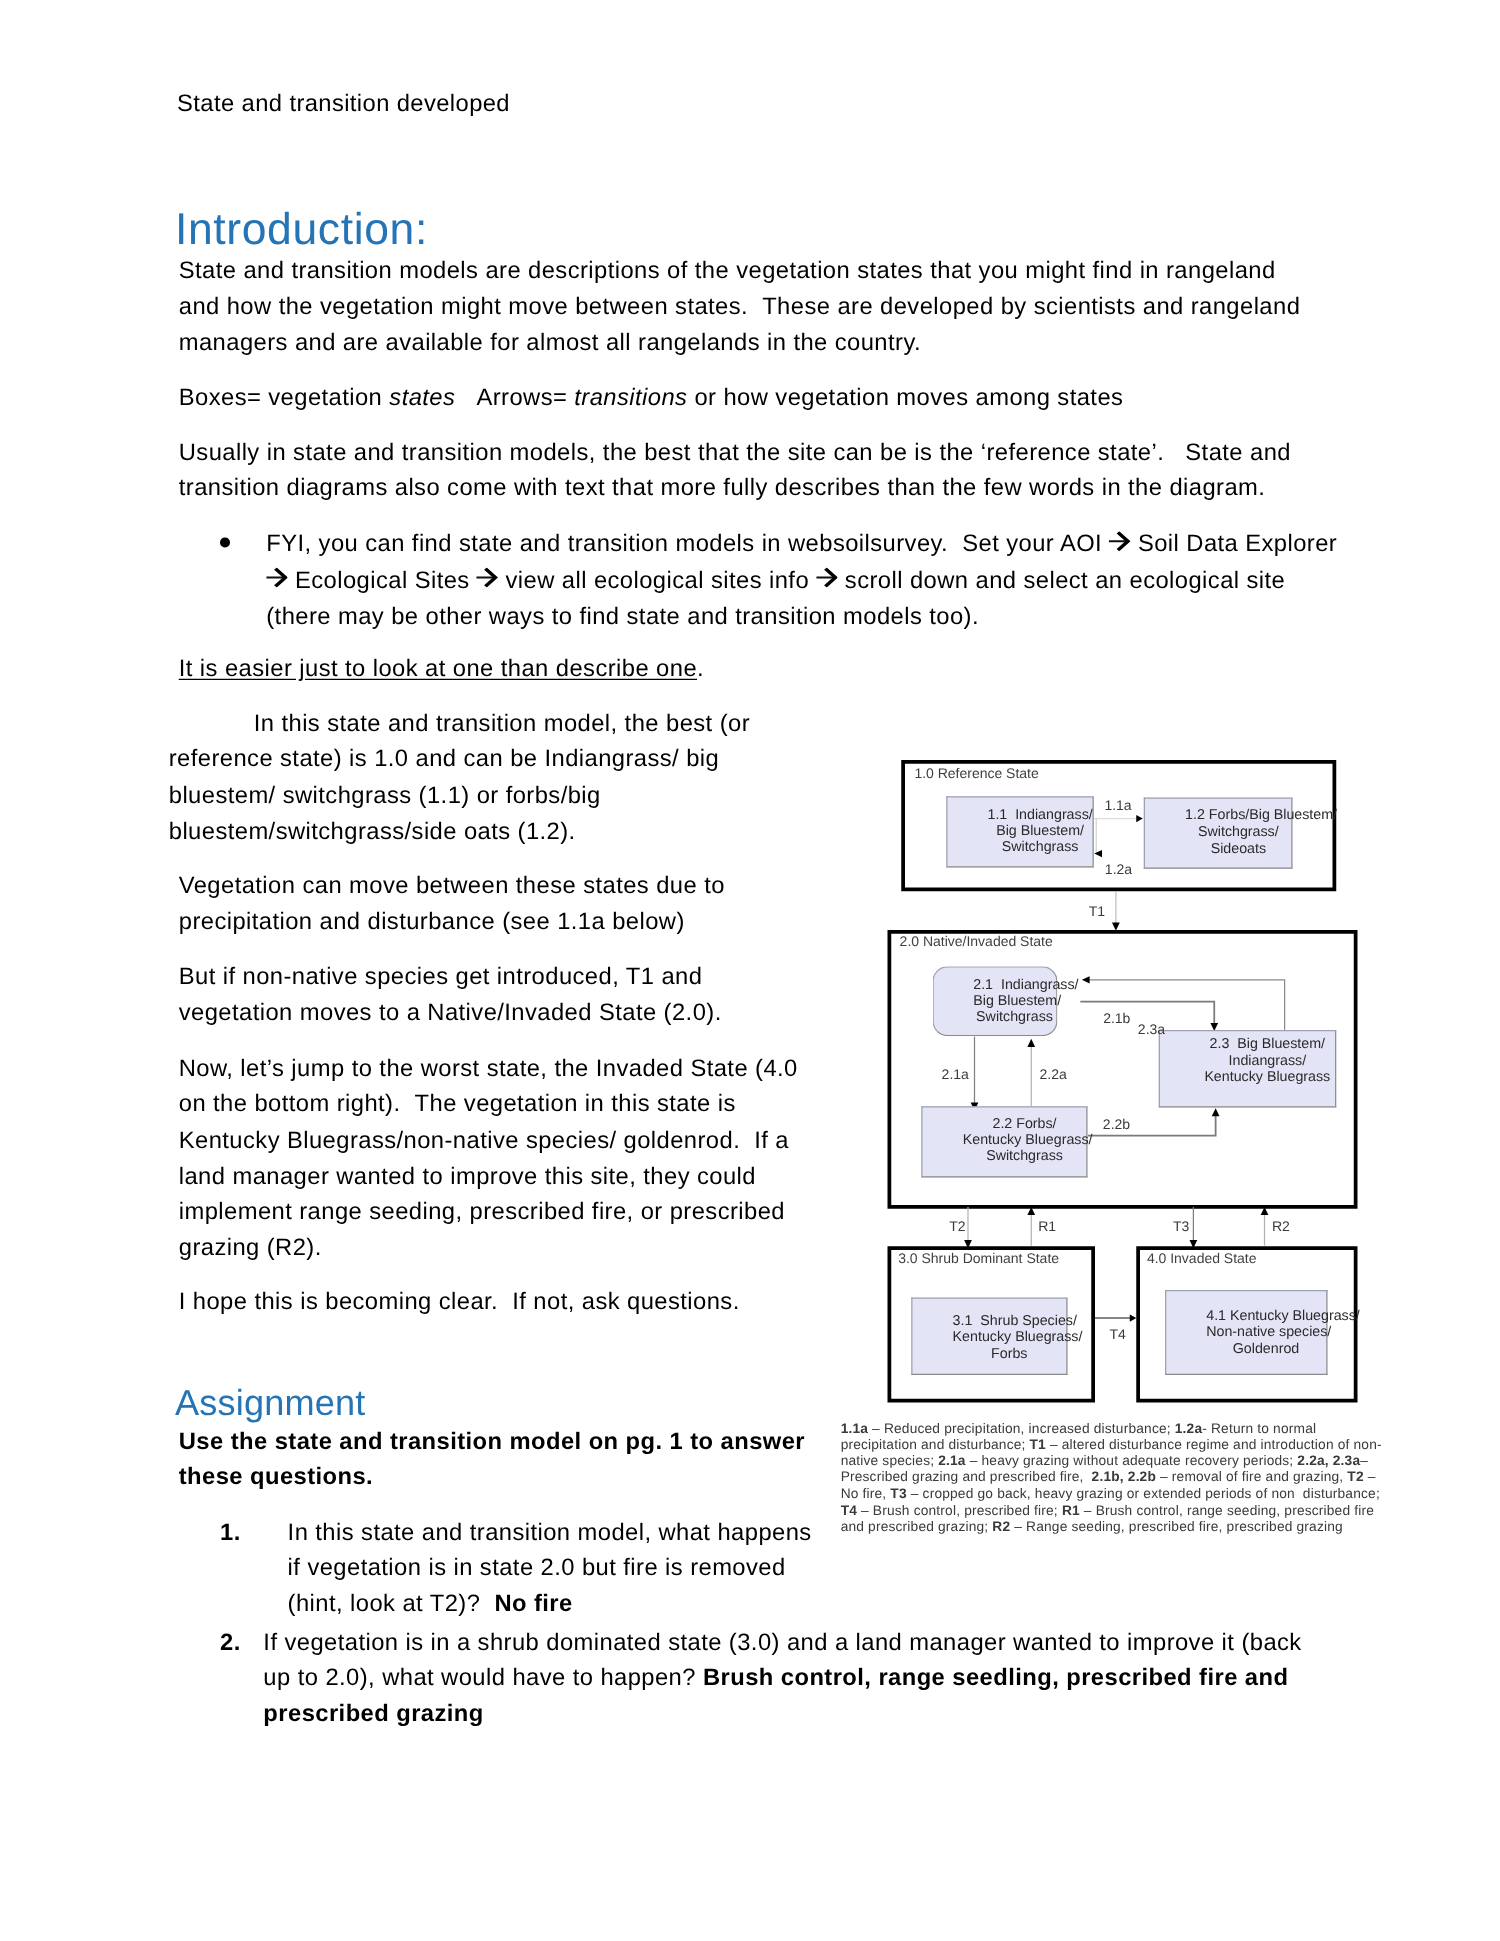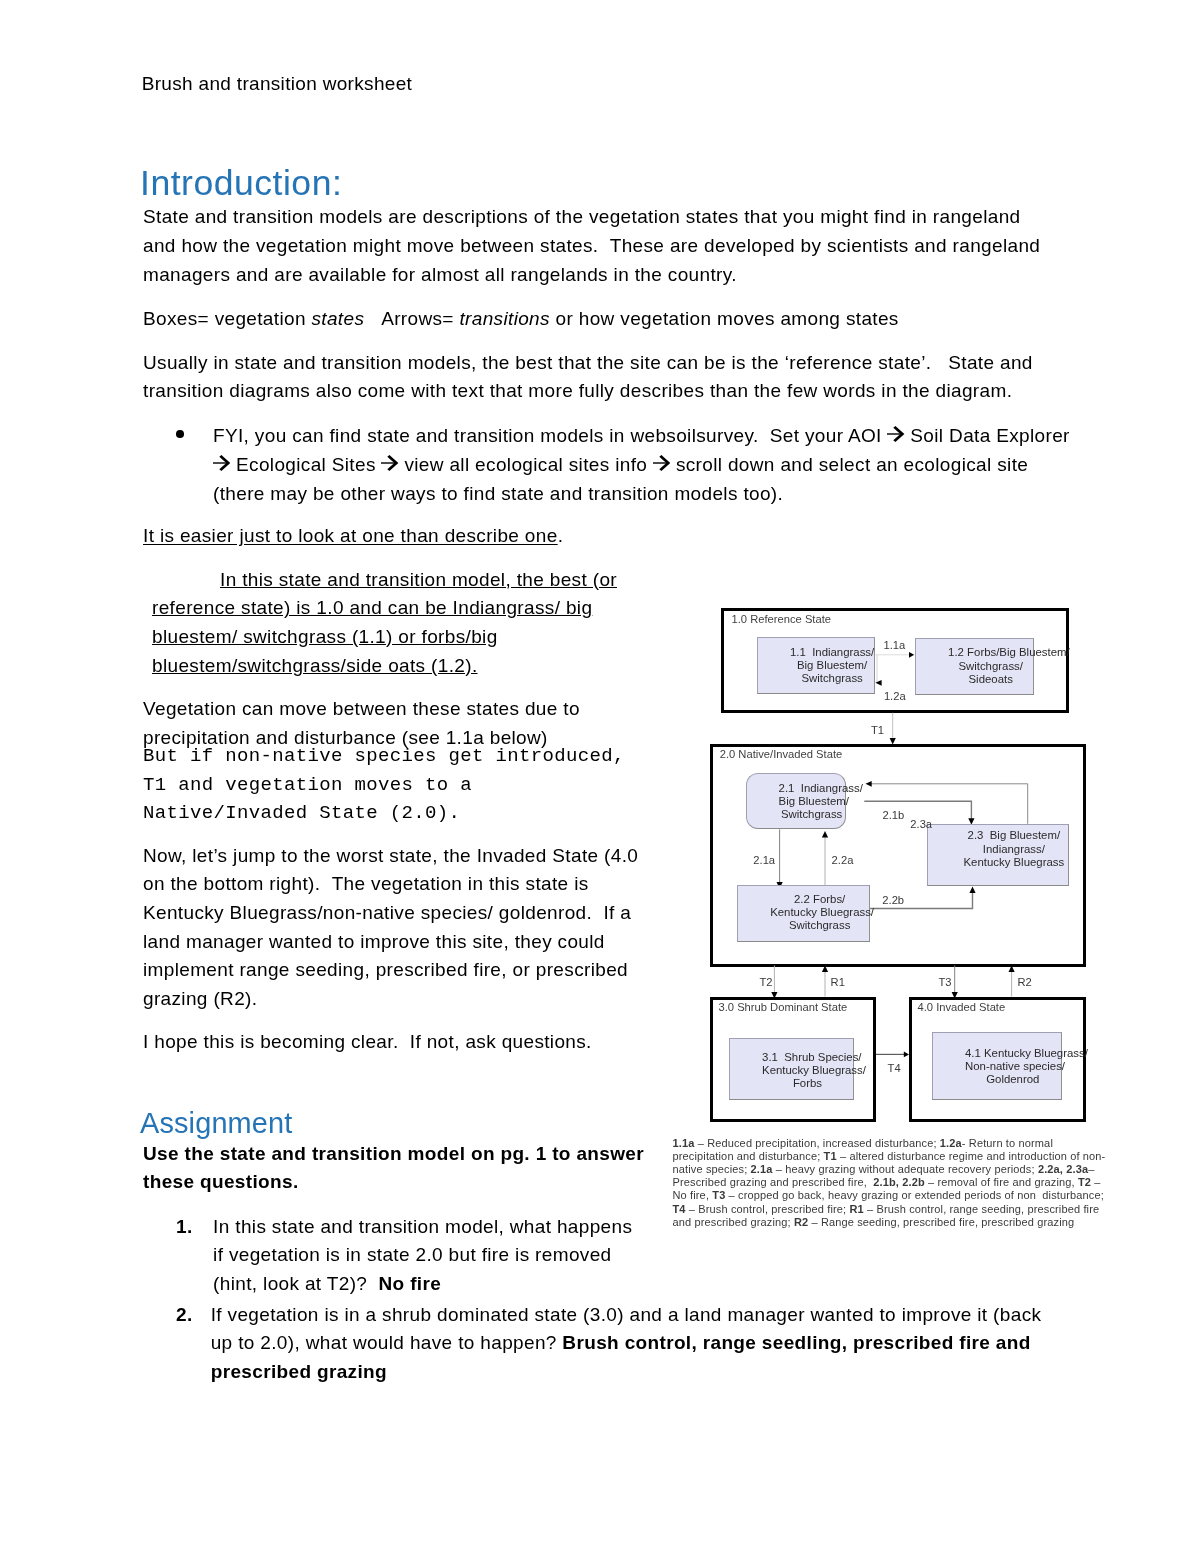--- a/index.html
+++ b/index.html
@@ -42,21 +42,21 @@
           font-size:11.4px;color:#2a2a2a;text-align:center;line-height:13.05px;z-index:4;letter-spacing:0px;}
   .vegbox .ln{display:block;white-space:nowrap;padding-left:32px;}
   .caption{position:absolute;font-size:11px;line-height:13.2px;color:#3a3a3a;letter-spacing:0.14px;}
   .caption b{font-weight:bold;}
 </style>
 </head>
 <body>
 
 <div class="page">
 
-  <div class="hdr">Brush and transition worksheet</div>
+  <div class="hdr">State and transition developed</div>
 
   <div class="h1" style="left:140px;top:162px;">Introduction:</div>
 
   <div class="p" style="left:143px;top:203.2px;width:901px;">State and transition models are descriptions of the vegetation states that you might find in rangeland and how the vegetation might move between states. &nbsp;These are developed by scientists and rangeland managers and are available for almost all rangelands in the country.</div>
 
   <div class="p" style="left:143px;top:304.9px;width:900px;">
     <span>Boxes= vegetation </span><i>states</i><span>&nbsp; &nbsp;</span><span>Arrows= </span><i>transitions</i><span> or how vegetation moves among states</span>
   </div>
 
   <div class="p" style="left:143px;top:348.7px;width:898px;">Usually in state and transition models, the best that the site can be is the ‘reference state’. &nbsp;&nbsp;State and transition diagrams also come with text that more fully describes than the few words in the diagram.</div>
@@ -75,38 +75,38 @@
             <path d="M8.4 0 L17.4 8 L8.4 16 L6.3 14.2 L13.3 8 L6.3 1.8 Z" fill="#000"></path>
           </svg></span><span> view all ecological sites info </span><span class="arw"><svg width="17.4" height="16" viewBox="0 0 17.4 16" aria-hidden="true">
             <path d="M0 7.25 H14.6 V8.75 H0 Z" fill="#111"></path>
             <path d="M8.4 0 L17.4 8 L8.4 16 L6.3 14.2 L13.3 8 L6.3 1.8 Z" fill="#000"></path>
           </svg></span><span> scroll down and select an ecological site (there may be other ways to find state and transition models too).</span>
     </span>
   </div>
 
   <div class="uline" style="left:143px;top:522px;"><span class="u">It is easier just to look at one than describe one</span><span>.</span></div>
 
-  <div class="p" style="left:152px;top:565.5px;width:495px;text-indent:68px;text-decoration:underline;">In this state and transition model, the best (or reference state) is 1.0 and can be Indiangrass/ big bluestem/ switchgrass (1.1) or forbs/big bluestem/switchgrass/side oats (1.2).</div>
+  <div class="p" style="left:135px;top:565.5px;width:495px;text-indent:68px;">In this state and transition model, the best (or reference state) is 1.0 and can be Indiangrass/ big bluestem/ switchgrass (1.1) or forbs/big bluestem/switchgrass/side oats (1.2).</div>
 
   <div class="p" style="left:143px;top:695.4px;width:495px;">Vegetation can move between these states due to precipitation and disturbance (see 1.1a below)</div>
 
-  <div class="p" style="left:143px;top:742px;width:495px;font-family:Liberation Mono, monospace;">But if non-native species get introduced, T1 and vegetation moves to a Native/Invaded State (2.0).</div>
+  <div class="p" style="left:143px;top:768px;width:495px;">But if non-native species get introduced, T1 and vegetation moves to a Native/Invaded State (2.0).</div>
 
   <div class="p" style="left:143px;top:841.5px;width:500px;">Now, let’s jump to the worst state, the Invaded State (4.0 on the bottom right). &nbsp;The vegetation in this state is Kentucky Bluegrass/non-native species/ goldenrod. &nbsp;If a land manager wanted to improve this site, they could implement range seeding, prescribed fire, or prescribed grazing (R2).</div>
 
   <div class="p" style="left:143px;top:1027.8px;width:520px;">I hope this is becoming clear. &nbsp;If not, ask questions.</div>
 
   <div class="h1" style="left:140px;top:1105.8px;font-size:28.9px;line-height:34px;letter-spacing:0.15px;">Assignment</div>
 
   <div class="p b" style="left:143px;top:1139.7px;width:520px;">Use the state and transition model on pg. 1 to answer these questions.</div>
 
   <div class="qlist" style="left:176.1px;top:1212.5px;width:880px;">
     <div class="qrow" style="height:88px;">
       <span class="qnum">1.</span>
-      <span class="qtxt" style="width:432px;margin-left:37px;"><span>In this state and transition model, what happens if vegetation is in state 2.0 but fire is removed (hint, look at T2)? &nbsp;</span><b>No fire</b></span>
+      <span class="qtxt" style="width:432px;margin-left:54px;"><span>In this state and transition model, what happens if vegetation is in state 2.0 but fire is removed (hint, look at T2)? &nbsp;</span><b>No fire</b></span>
     </div>
     <div class="qrow">
       <span class="qnum">2.</span>
       <span class="qtxt" style="width:840px;margin-left:34.6px;"><span>If vegetation is in a shrub dominated state (3.0) and a land manager wanted to improve it (back up to 2.0), what would have to happen? </span><b>Brush control, range seedling, prescribed fire and prescribed grazing</b></span>
     </div>
   </div>
 
   <div id="diagram" style="left:660px;top:590px;width:445px;height:690px;">
     <svg width="445" height="690" viewBox="0 0 445 690" style="position:absolute;left:0;top:0;overflow:visible;z-index:3;">
       <g fill="none" stroke-width="1">

